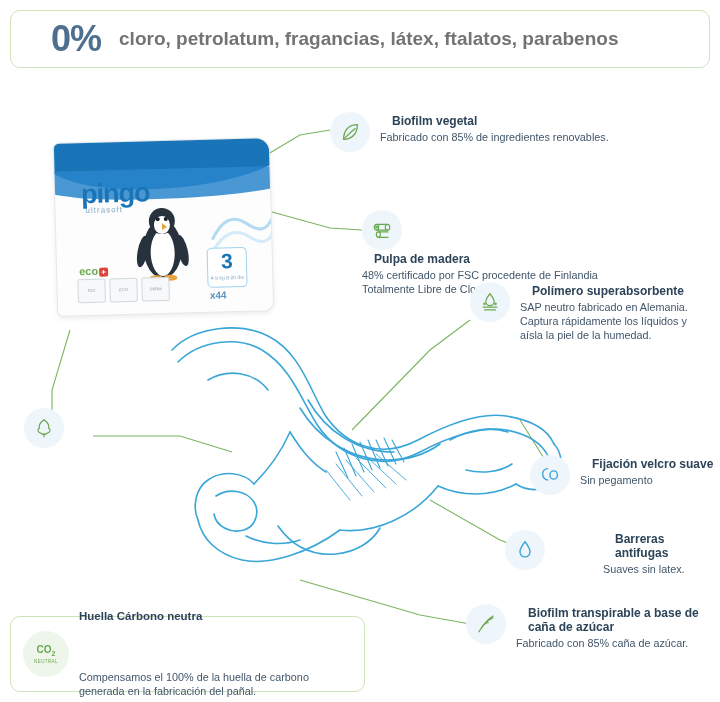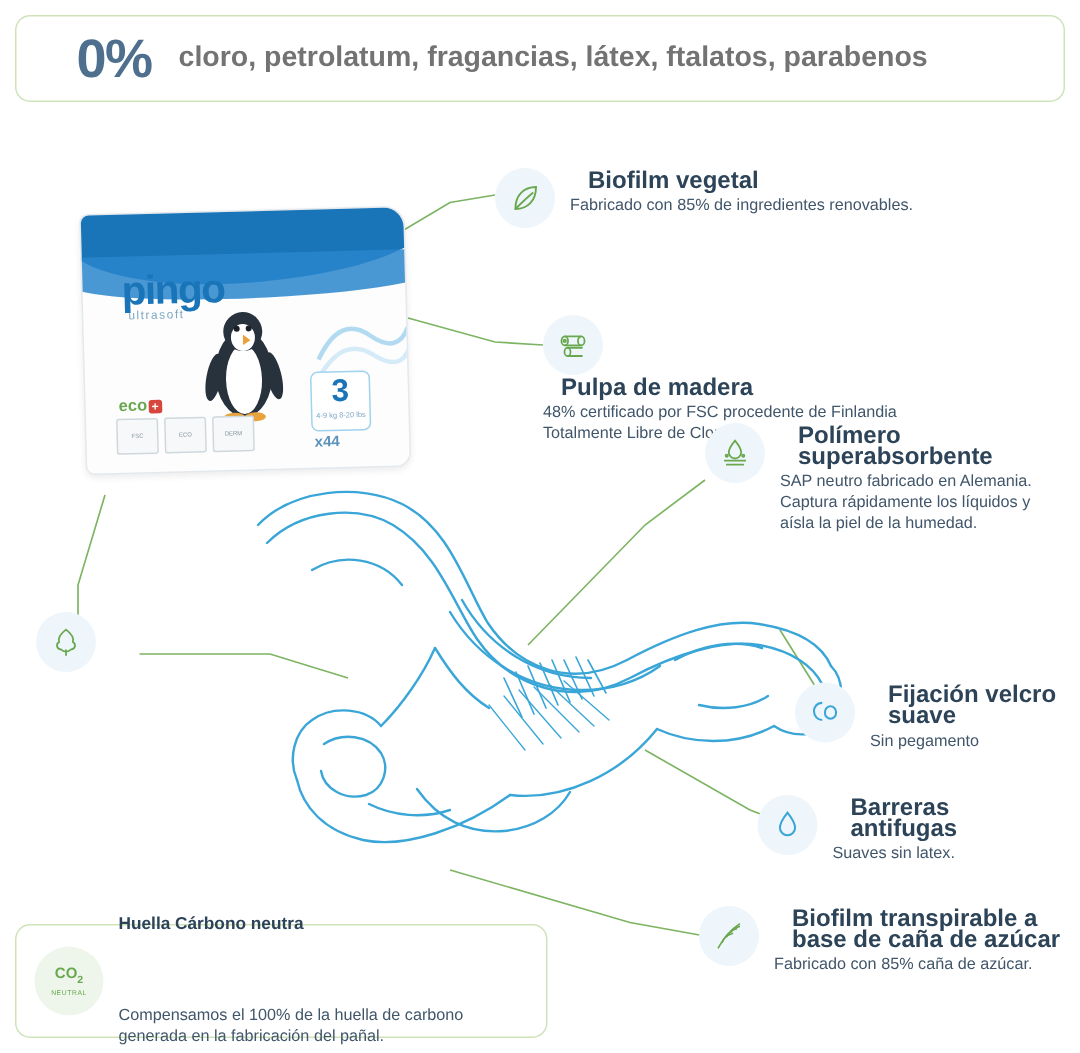--- a/index.html
+++ b/index.html
@@ -201,21 +201,21 @@
     border-radius: 50%;
     background: #eef6fb;
     display: flex;
     align-items: center;
     justify-content: center;
     flex: 0 0 40px;
     margin-right: 10px;
   }
   .callout-text { padding-top: 2px; }
   .callout-title {
-    font-size: 16px;
+    font-size: 12px;
     font-weight: bold;
     color: #2c4358;
     margin-bottom: 2px;
     line-height: 14px;
     padding-left: 12px;
   }
   .callout-desc {
     font-size: 10.8px;
     color: #41566a;
     line-height: 14px;
@@ -439,21 +439,21 @@
         <path d="M10,5 C6,5 4,8 4,11 C4,14.5 6.5,17.5 10,17.5"></path>
         <rect x="12" y="7.5" width="8" height="9" rx="4"></rect>
       </svg>
     </div>
     <div class="callout-text">
       <div class="callout-title">Fijación velcro suave</div>
       <div class="callout-desc">Sin pegamento</div>
     </div>
   </div>
 
-  <div class="callout" style="left:505px; top:530px; width:185px;">
+  <div class="callout" style="left:505px; top:530px; width:185px;gap:48px;">
     <div class="callout-icon">
       <svg viewBox="0 0 24 24" width="22" height="22" fill="none" stroke="#3aa6d8" stroke-width="1.5">
         <path d="M12,3 C12,3 6.5,10 6.5,14 A5.5,5.5 0 0 0 17.5,14 C17.5,10 12,3 12,3 Z"></path>
       </svg>
     </div>
     <div class="callout-text">
       <div class="callout-title">Barreras antifugas</div>
       <div class="callout-desc">Suaves sin latex.</div>
     </div>
   </div>

